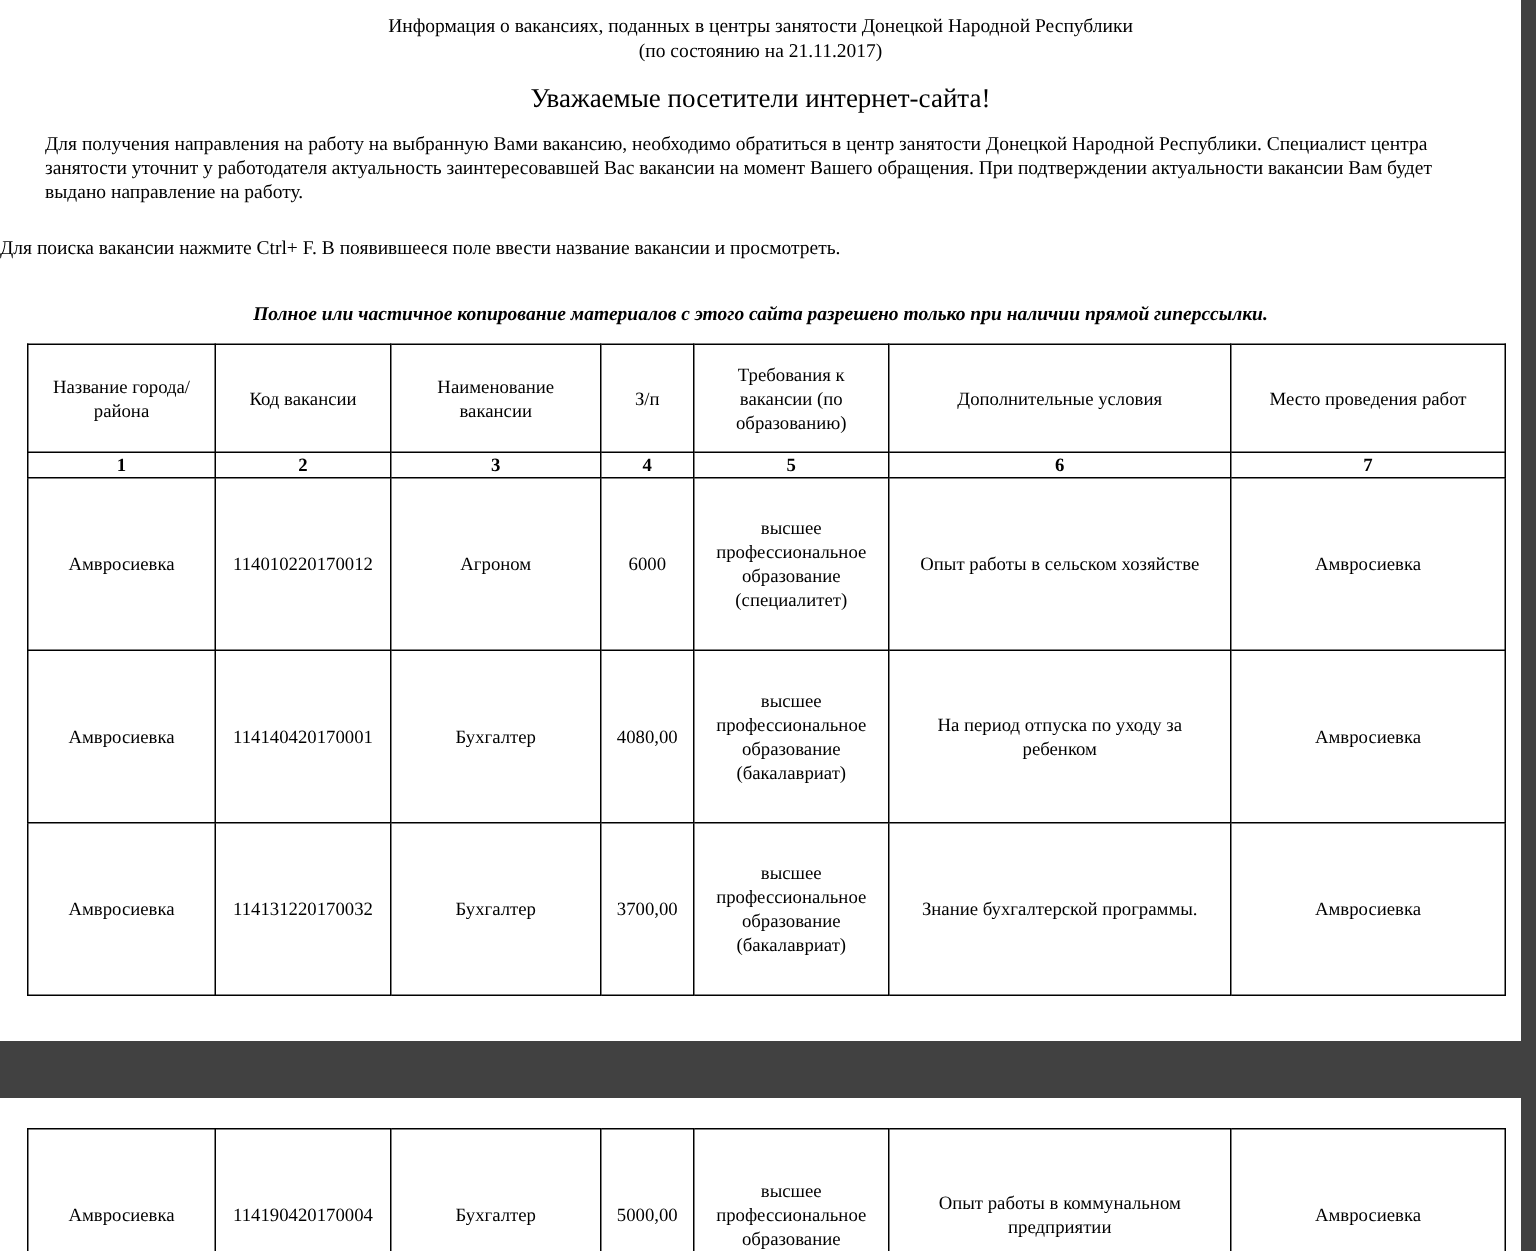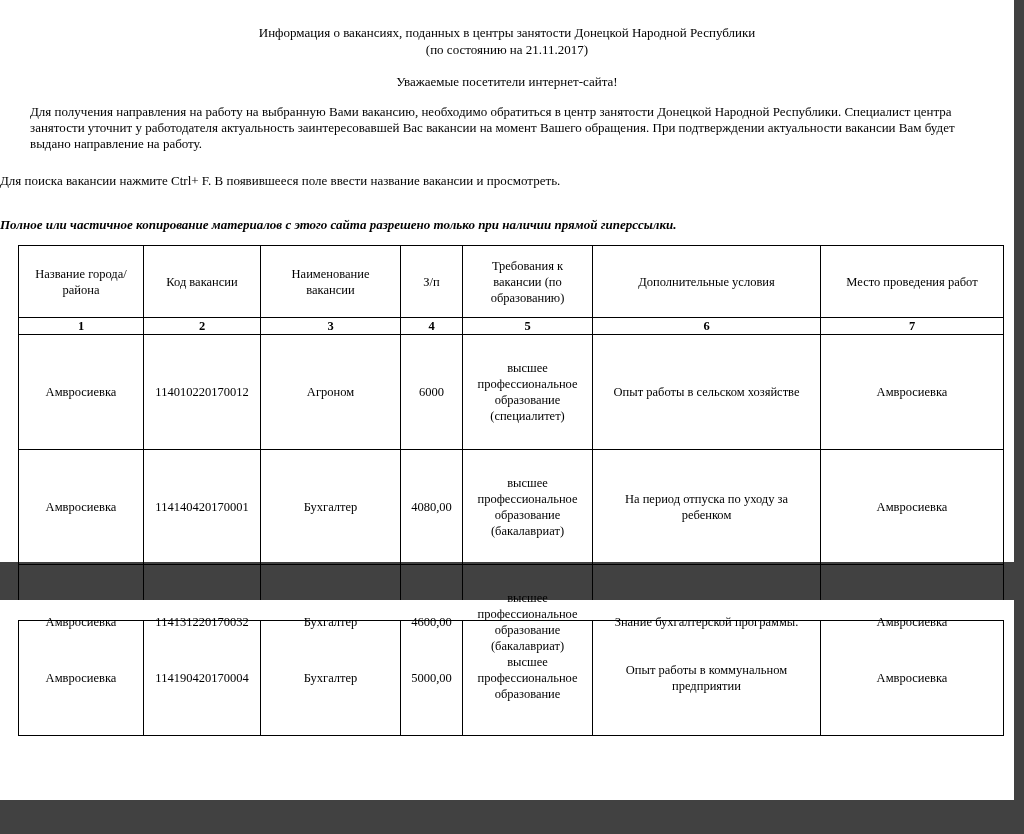--- a/index.html
+++ b/index.html
@@ -7,40 +7,40 @@
   body {
     background: #414141;
     color: #000;
     font-family: "Liberation Serif", "DejaVu Serif", serif;
     position: relative;
   }
   .page {
     width: 1014px;
     background: #ffffff;
   }
-  .page1 { height: 562px; padding-top: 24px; }
+  .page1 { height: 694px; padding-top: 8px; }
   .page-gap { height: 38px; width: 1024px; }
   .page2 { height: 200px; padding-top: 20px; }
   .right-strip {
     position: absolute;
     top: 0; right: 0;
     width: 10px; height: 834px;
     background: #414141;
   }
   .title-line { text-align: center; font-size: 13px; line-height: 17px; }
-  .greeting { margin-top: 15px; text-align: center; font-size: 13px; line-height: 17px; }
+  .greeting { margin-top: 15px; text-align: center; font-size: 18px; line-height: 17px; }
   .instructions {
     margin: 14px 30px 0 30px;
     font-size: 13px;
     line-height: 16px;
   }
   .search-hint { margin-top: 20px; text-align: left; font-size: 13px; line-height: 17px; }
   .copyright {
     margin-top: 27px;
-    text-align: left;
+    text-align: center;
     font-size: 13px;
     line-height: 17px;
     font-weight: bold;
     font-style: italic;
   }
   table.vac-table {
     border-collapse: collapse;
     table-layout: fixed;
     width: 985px;
     margin: 12px auto 0 18px;
@@ -124,21 +124,21 @@
             <td>Бухгалтер</td>
             <td>4080,00</td>
             <td>высшее профессиональное образование (бакалавриат)</td>
             <td>На период отпуска по уходу за ребенком</td>
             <td>Амвросиевка</td>
           </tr>
           <tr>
             <td>Амвросиевка</td>
             <td>114131220170032</td>
             <td>Бухгалтер</td>
-            <td>4600,00</td>
+            <td>3700,00</td>
             <td>высшее профессиональное образование (бакалавриат)</td>
             <td>Знание бухгалтерской программы.</td>
             <td>Амвросиевка</td>
           </tr>
         </tbody>
     </table>
   </div>
 
   <div class="page-gap"></div>
 

